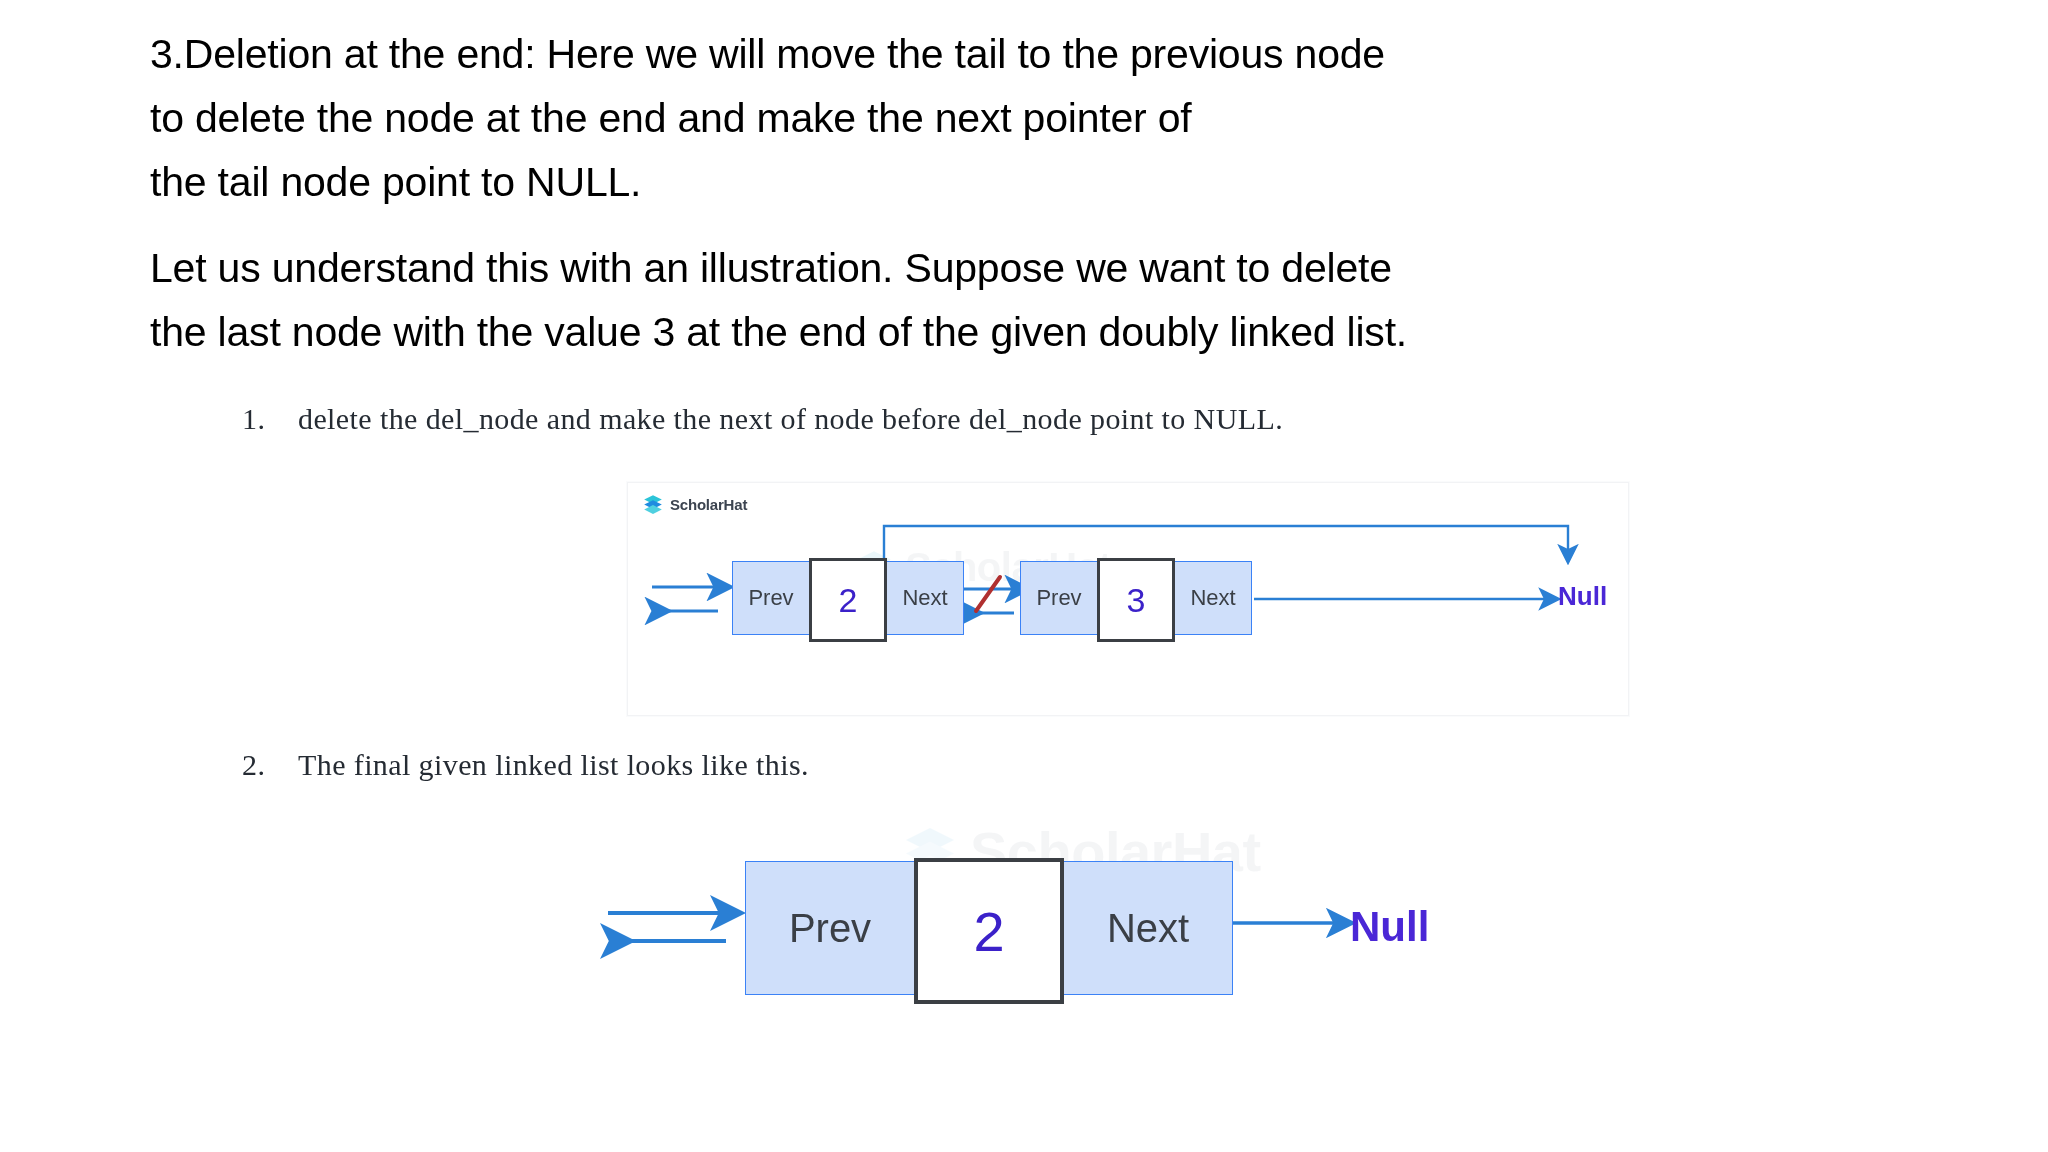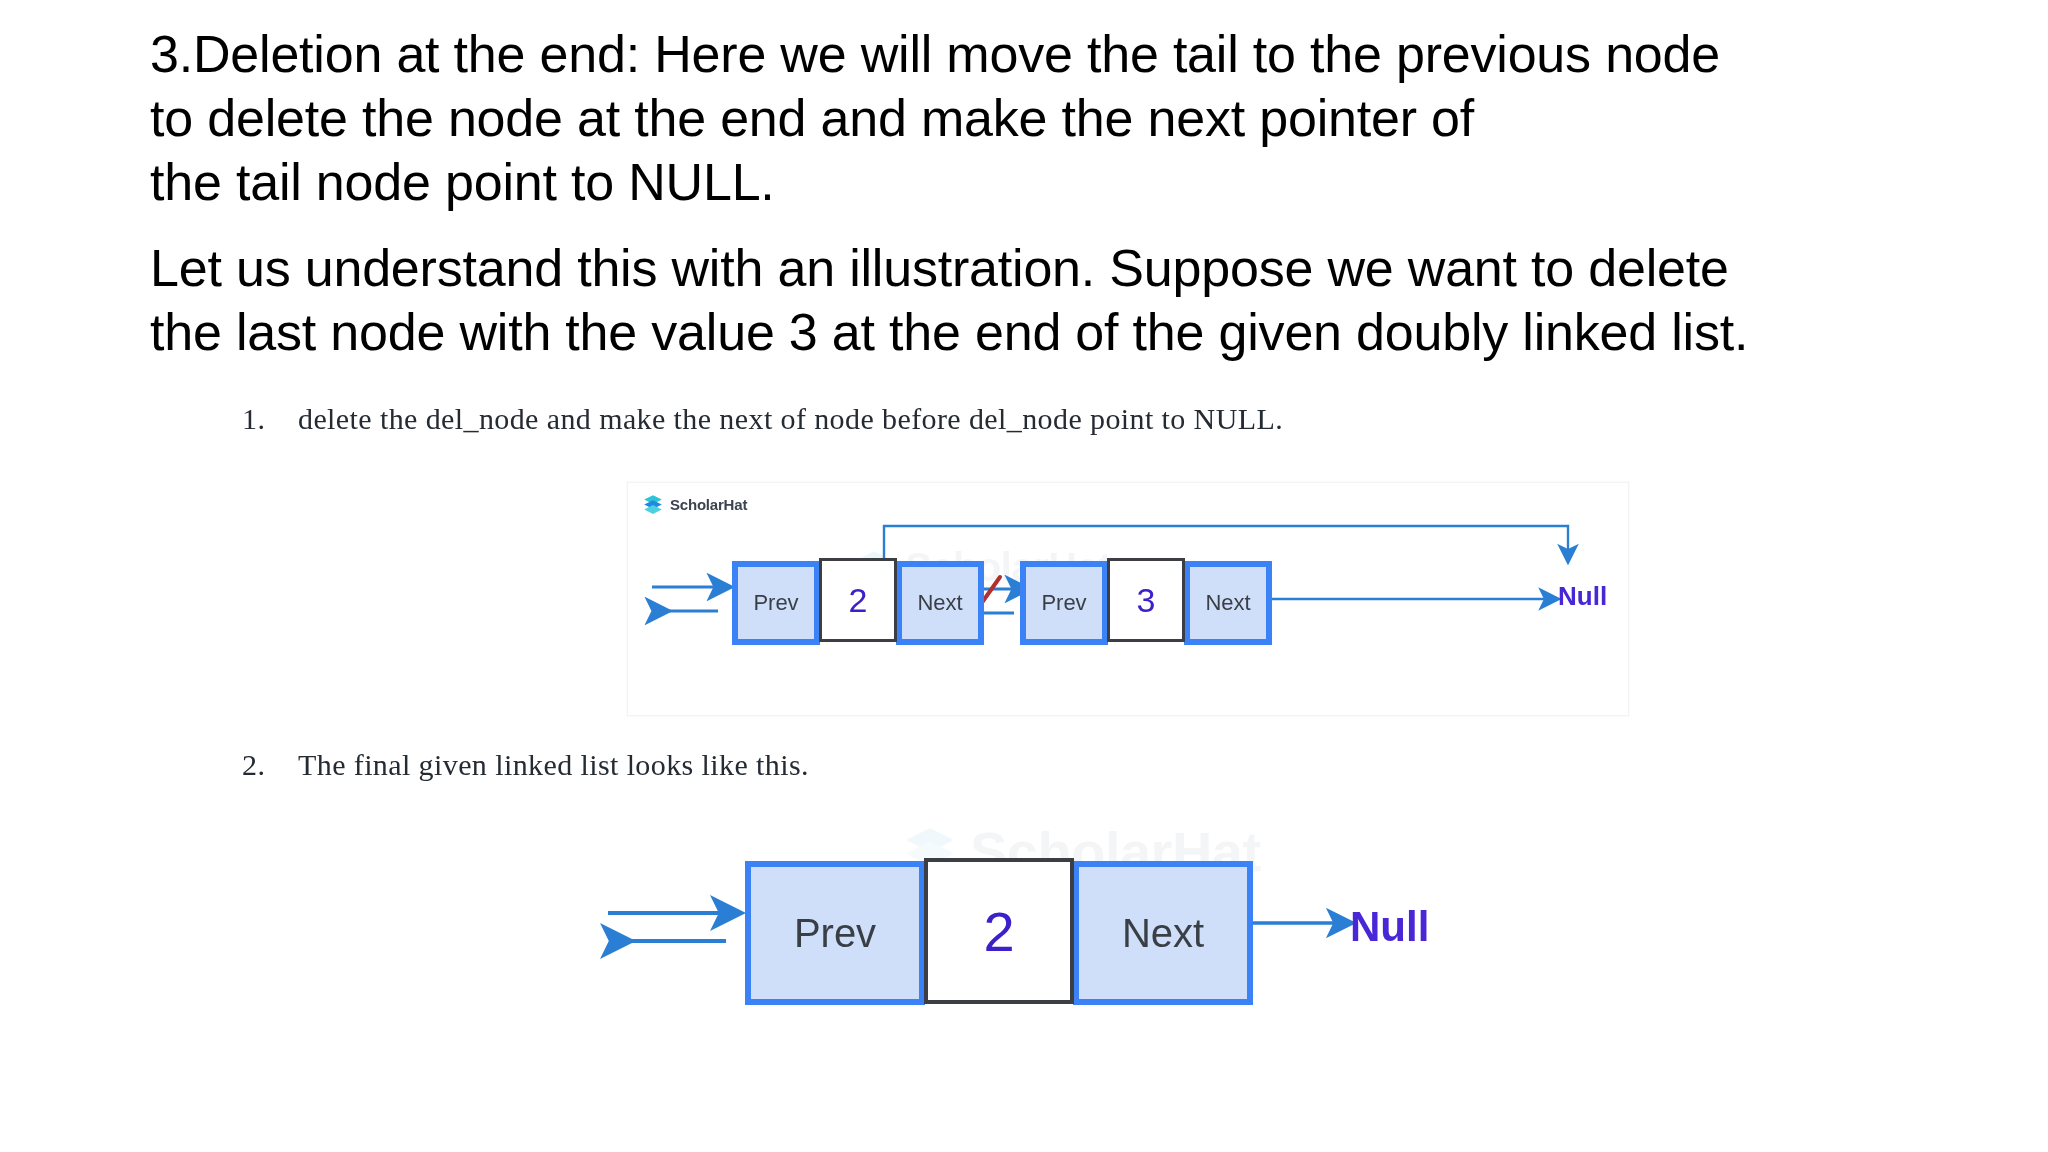--- a/index.html
+++ b/index.html
@@ -18,21 +18,21 @@
   
   .prose {
     position: absolute;
     left: 150px;
     top: 22px;
     width: 1760px;
   }
   .para {
     color: #000000;
     font-family: "Liberation Sans", sans-serif;
-    font-size: 52px;
+    font-size: 41px;
     line-height: 64px;
     letter-spacing: -0.2px;
     white-space: pre-line;
   }
   .para + .para { margin-top: 22px; }
 
   
   .step {
     position: absolute;
     display: flex;
@@ -98,21 +98,21 @@
   #wm-1 .wm-text { font-size: 40px; }
 
   
   .node {
     position: absolute;
     display: flex;
     align-items: stretch;
   }
   .cell {
     background: #cfdffa;
-    border: 6px solid #3b82f6;
+    border: 1px solid #3b82f6;
     display: flex;
     align-items: center;
     justify-content: center;
     color: #3a3f46;
     font-family: "Liberation Sans", sans-serif;
   }
   .cell.data {
     background: #ffffff;
     border: 3px solid #3b3f44;
     color: #3b21c9;

